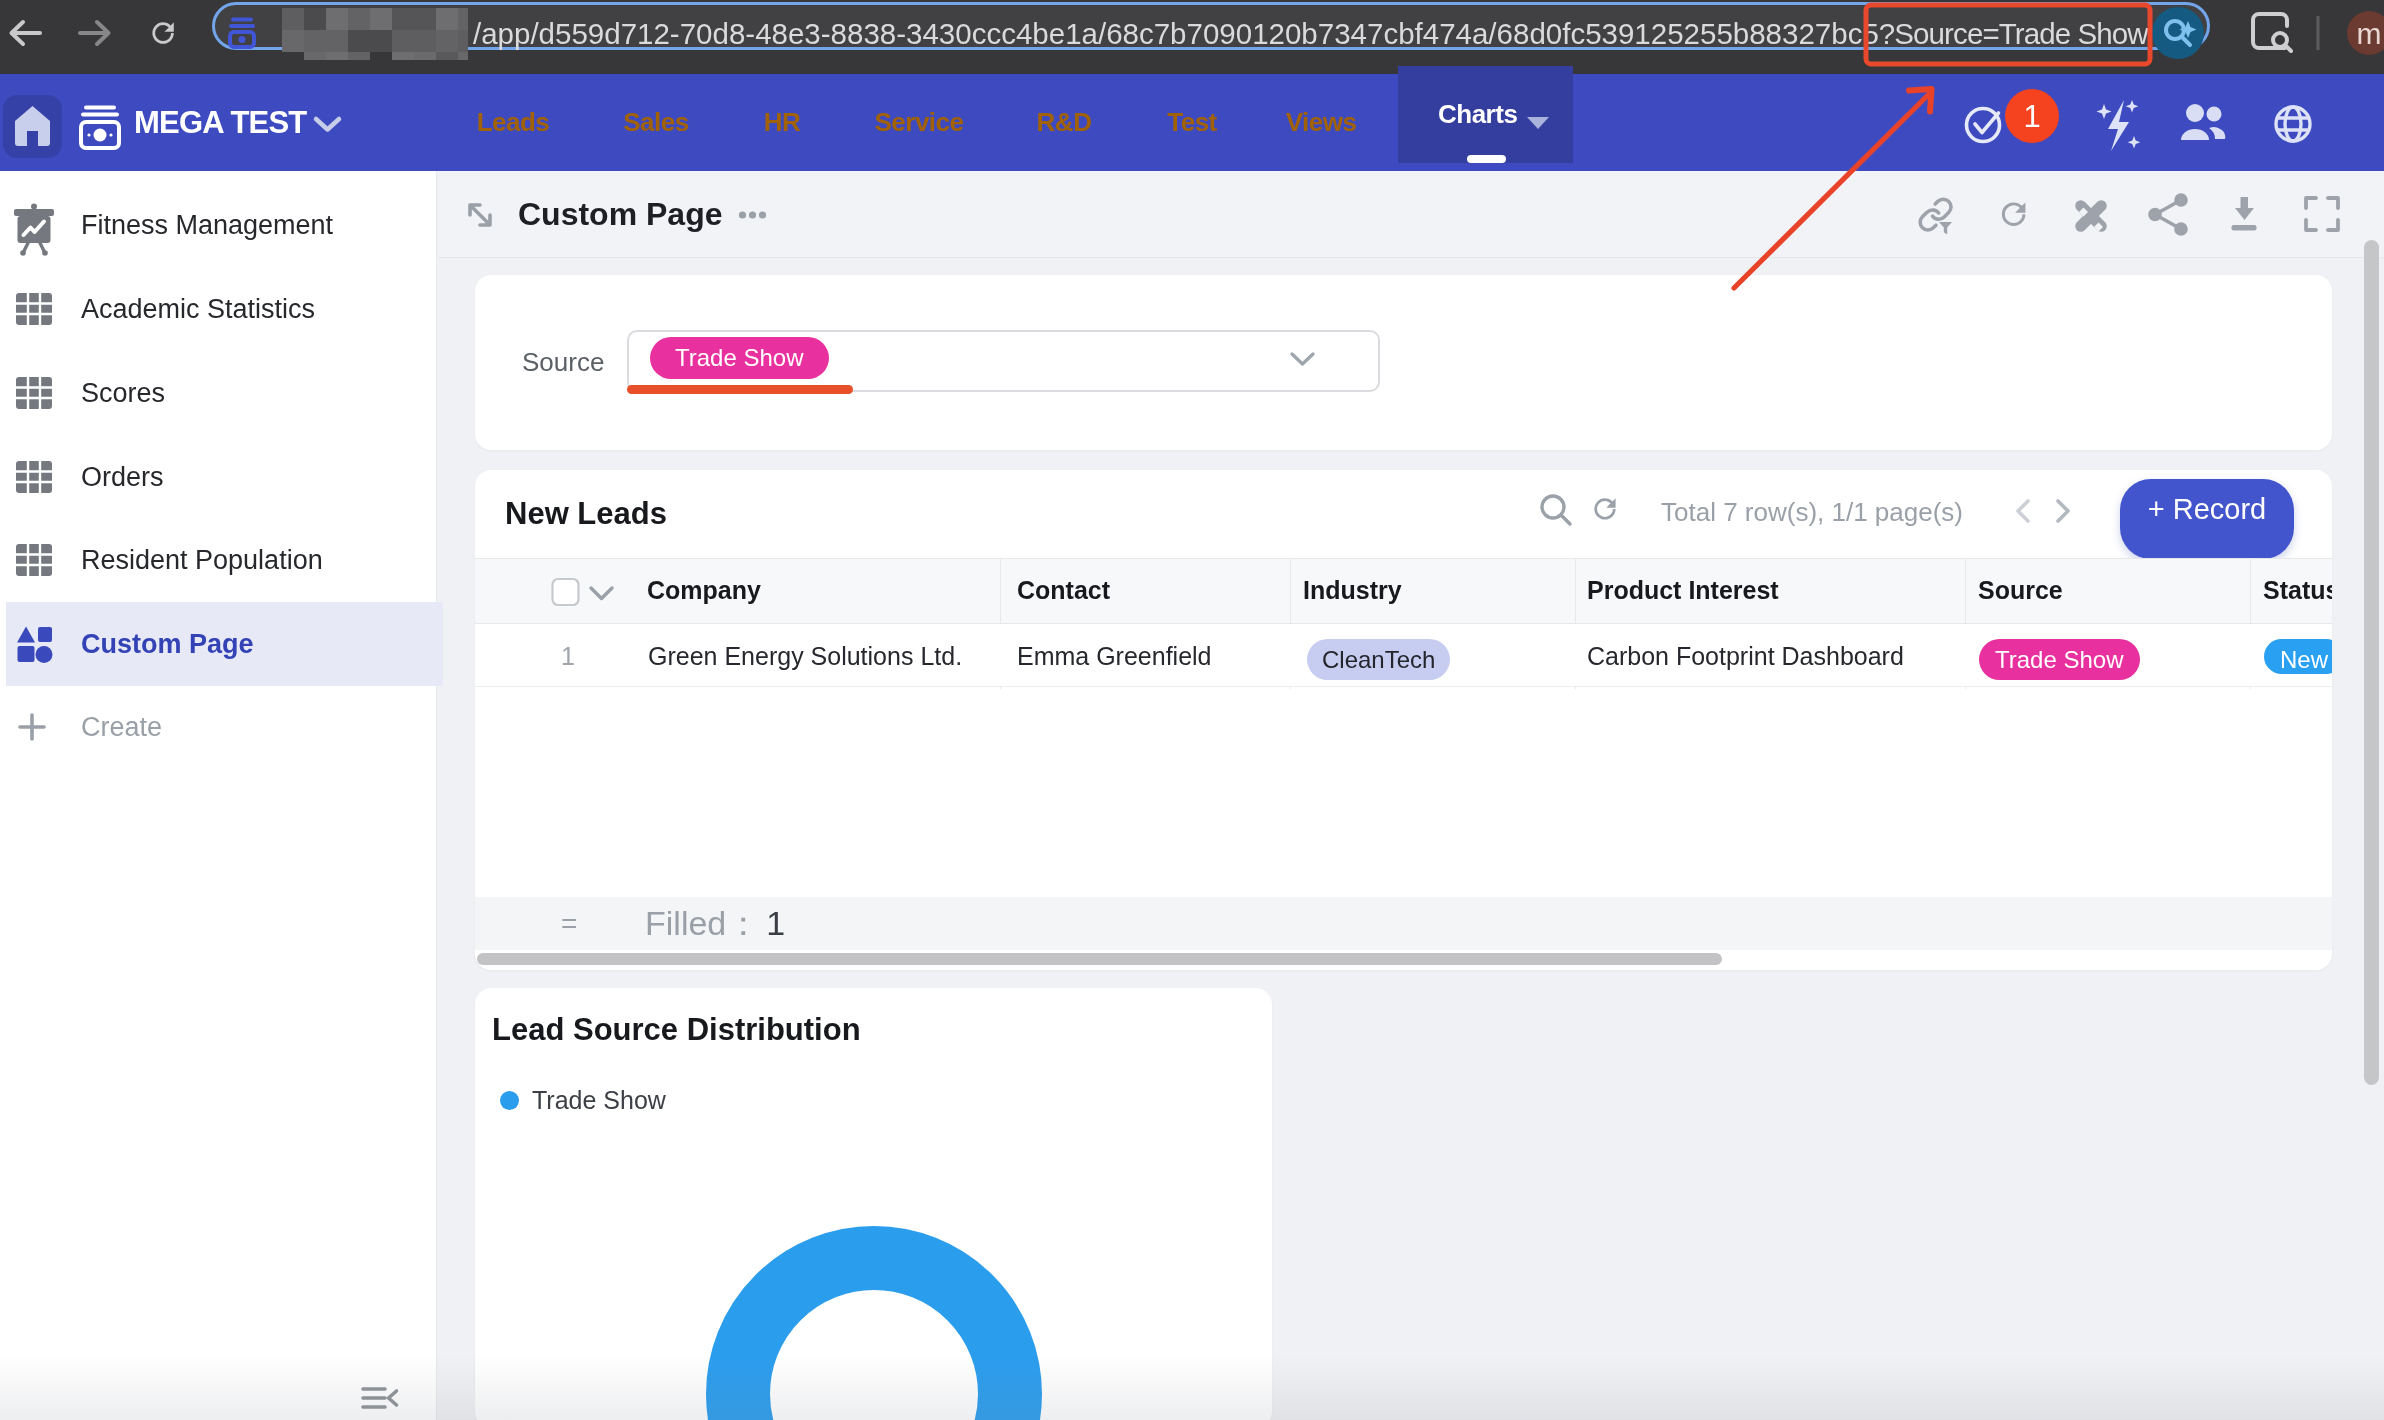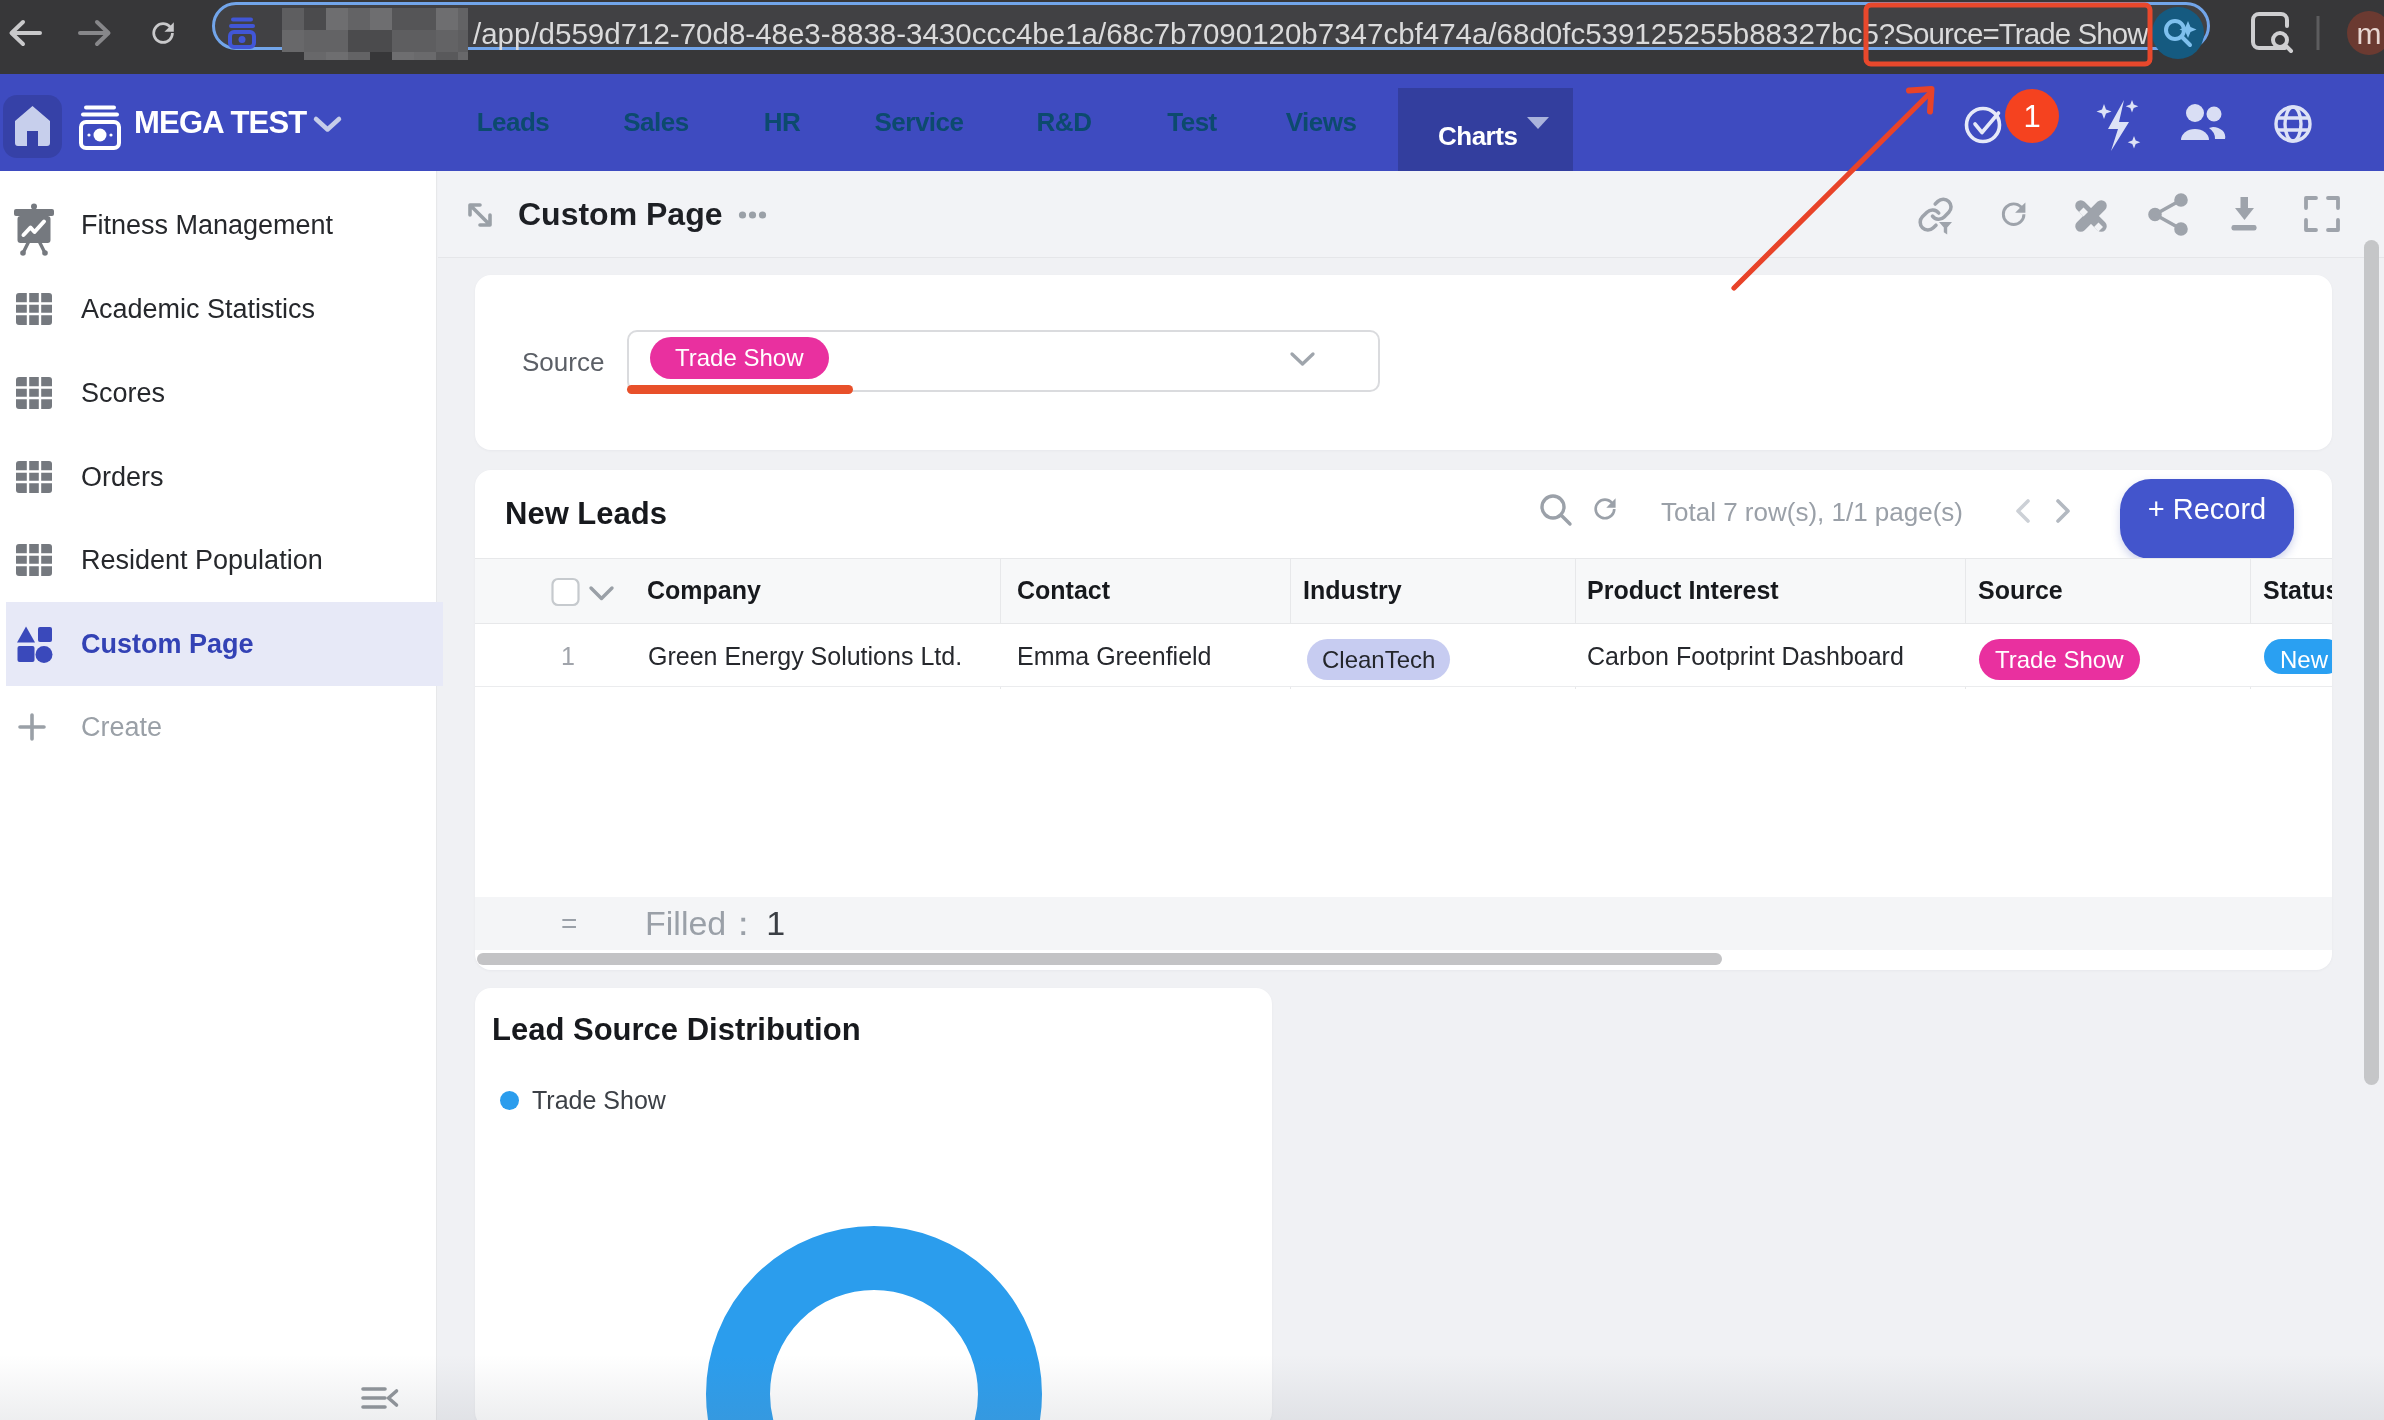--- a/index.html
+++ b/index.html
@@ -8,22 +8,22 @@
 body { position:relative; background:#f0f1f4; }
 
 
 #chrome { position:absolute; left:0; top:0; width:2384px; height:74px; background:#373739; }
 #urlpill { position:absolute; left:212px; top:2px; width:1998px; height:48px; background:#414144; border:3.5px solid #72a5ea; border-radius:33px; }
 #urltext { position:absolute; left:258px; top:0; width:1930px; height:58px; line-height:58px; font-size:29.5px; color:#dadadb; white-space:nowrap; overflow:hidden; }
 #urltext .q { color:#dadadb; letter-spacing:-0.9px; }
 
 
 #nav { position:absolute; left:0; top:74px; width:2384px; height:97px; background:#3e4bc0; }
-.navitem { position:absolute; top:74px; height:97px; line-height:97px; color:#0c4a6e; font-weight:bold; font-size:26px; letter-spacing:-0.5px; transform:translateX(-50%); }
-#chartstab { position:absolute; left:1398px; top:88px; width:175px; height:97px; background:#333e9e; }
+.navitem { position:absolute; top:74px; height:97px; line-height:97px; color:#a16207; font-weight:bold; font-size:26px; letter-spacing:-0.5px; transform:translateX(-50%); }
+#chartstab { position:absolute; left:1398px; top:66px; width:175px; height:97px; background:#333e9e; }
 #chartstab .lbl { position:absolute; left:40px; top:0; height:97px; line-height:97px; color:#fff; font-weight:bold; font-size:26px; letter-spacing:-0.5px; }
 #chartstab .underline { position:absolute; left:69px; top:89px; width:39px; height:8px; border-radius:4px; background:#fff; }
 
 
 #side { position:absolute; left:0; top:171px; width:437px; height:1249px; background:#fff; border-right:1px solid #e7e8ea; }
 .sitem { position:absolute; left:6px; width:437px; height:84px;padding-left:12px; }
 .sitem .txt { position:absolute; left:75px; top:0; height:84px; line-height:84px; font-size:27px; color:#26282c; }
 .sitem.active { background:#e7e9f7; }
 .sitem.active .txt { color:#3342b5; font-weight:bold; }
 .sitem.create .txt { color:#9aa0a7; }

